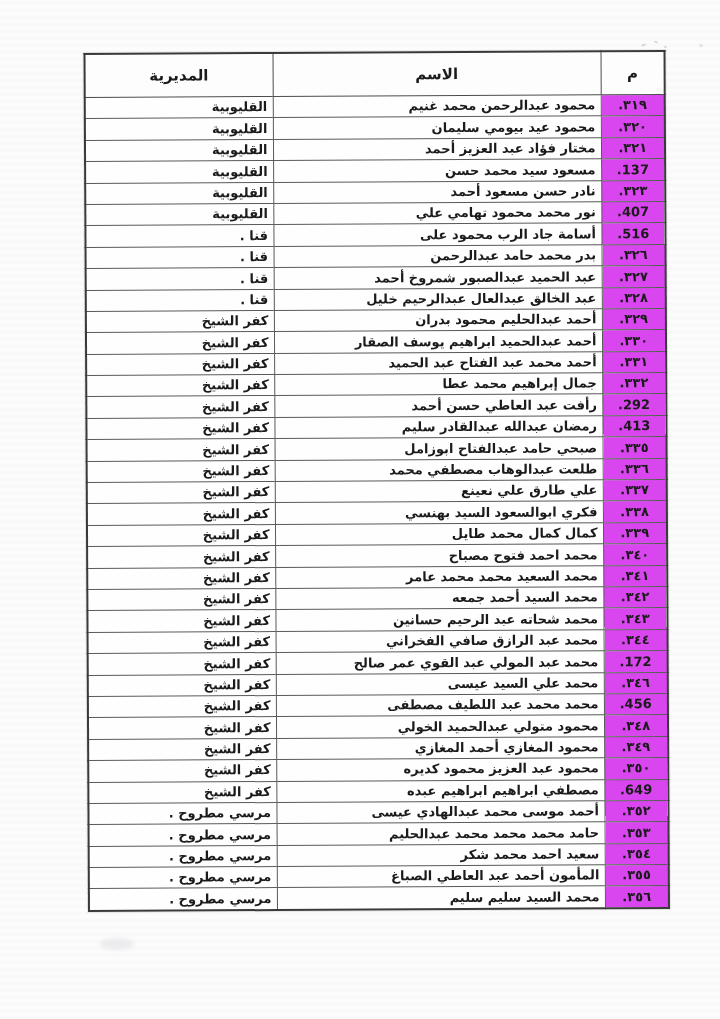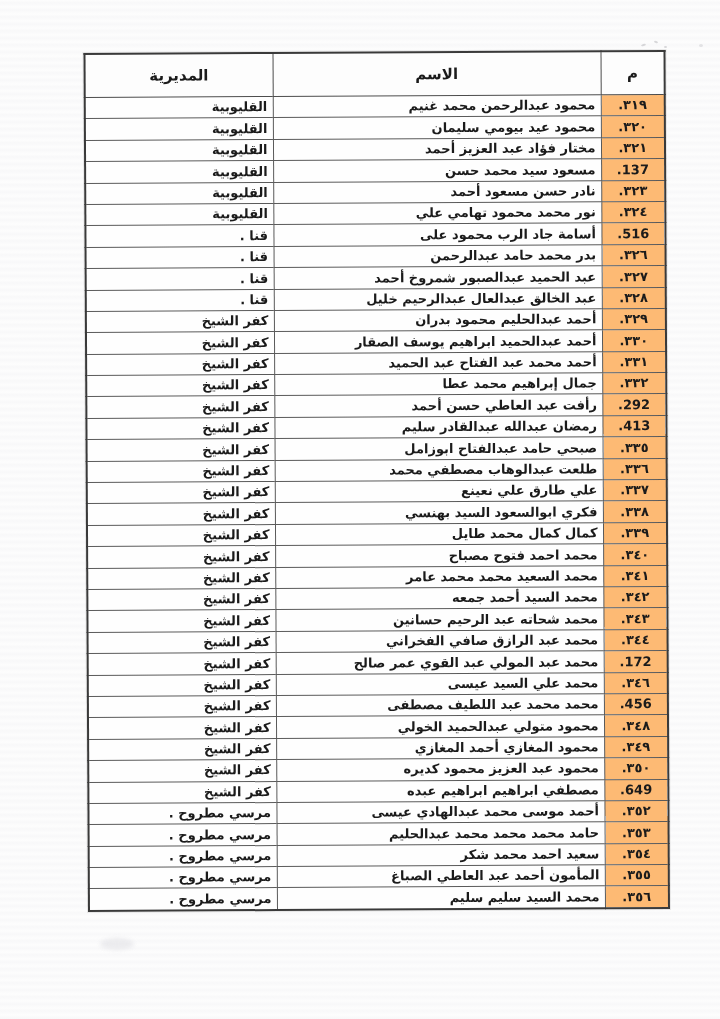--- a/index.html
+++ b/index.html
@@ -67,21 +67,21 @@
     border: 1px solid #5a5a5a;
     font-size: 13px;
     font-weight: bold;
     line-height: 1.05;
     vertical-align: middle;
     padding: 0 5px;
     white-space: nowrap;
     overflow: hidden;
   }
   td.serial-cell {
-    background: #fdba74;
+    background: #d946ef;
     text-align: center;
     font-size: 12.5px;
     padding: 0 3px;
   }
   td.name-cell {
     text-align: right;
     padding-right: 7px;
   }
   td.dir-cell {
     text-align: right;
@@ -158,21 +158,21 @@
       <td class="serial-cell">137.</td>
       <td class="name-cell">مسعود سيد محمد حسن</td>
       <td class="dir-cell">القليوبية</td>
     </tr>
         <tr>
       <td class="serial-cell">٣٢٣.</td>
       <td class="name-cell">نادر حسن مسعود أحمد</td>
       <td class="dir-cell">القليوبية</td>
     </tr>
         <tr>
-      <td class="serial-cell">٣٢٤.</td>
+      <td class="serial-cell">407.</td>
       <td class="name-cell">نور محمد محمود تهامي علي</td>
       <td class="dir-cell">القليوبية</td>
     </tr>
         <tr>
       <td class="serial-cell">516.</td>
       <td class="name-cell">أسامة جاد الرب محمود على</td>
       <td class="dir-cell">قنا .</td>
     </tr>
         <tr>
       <td class="serial-cell">٣٢٦.</td>

